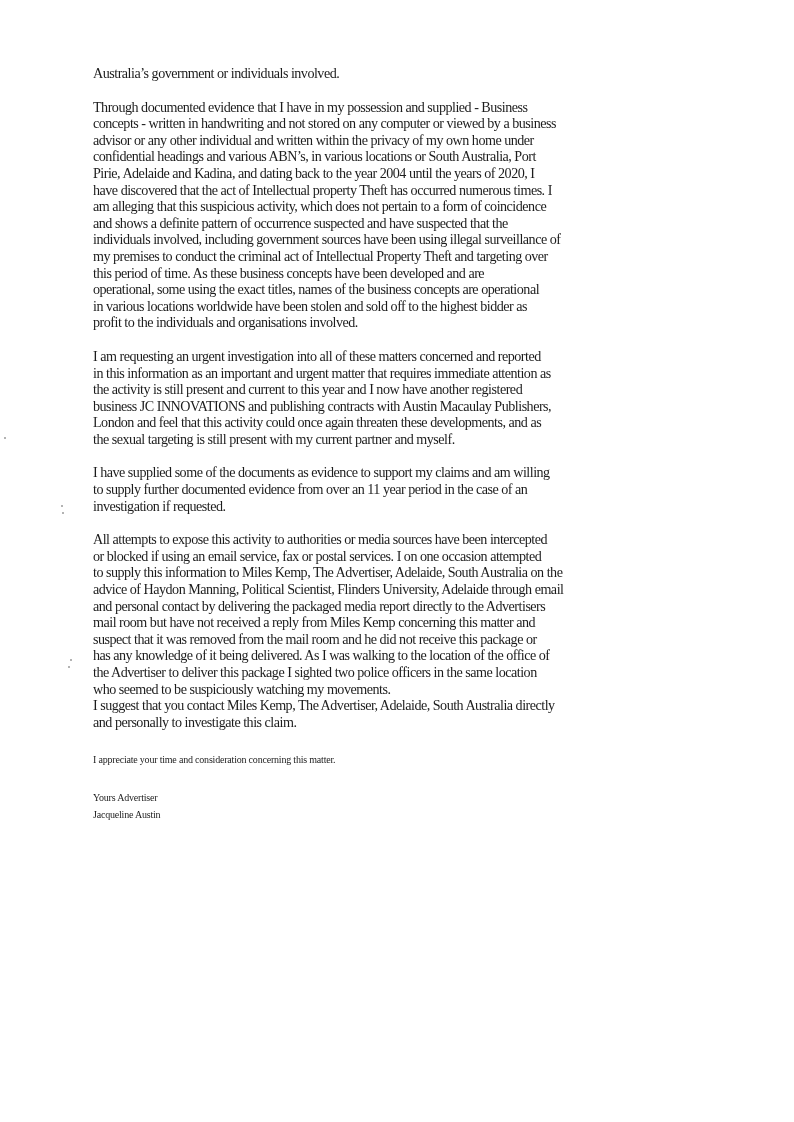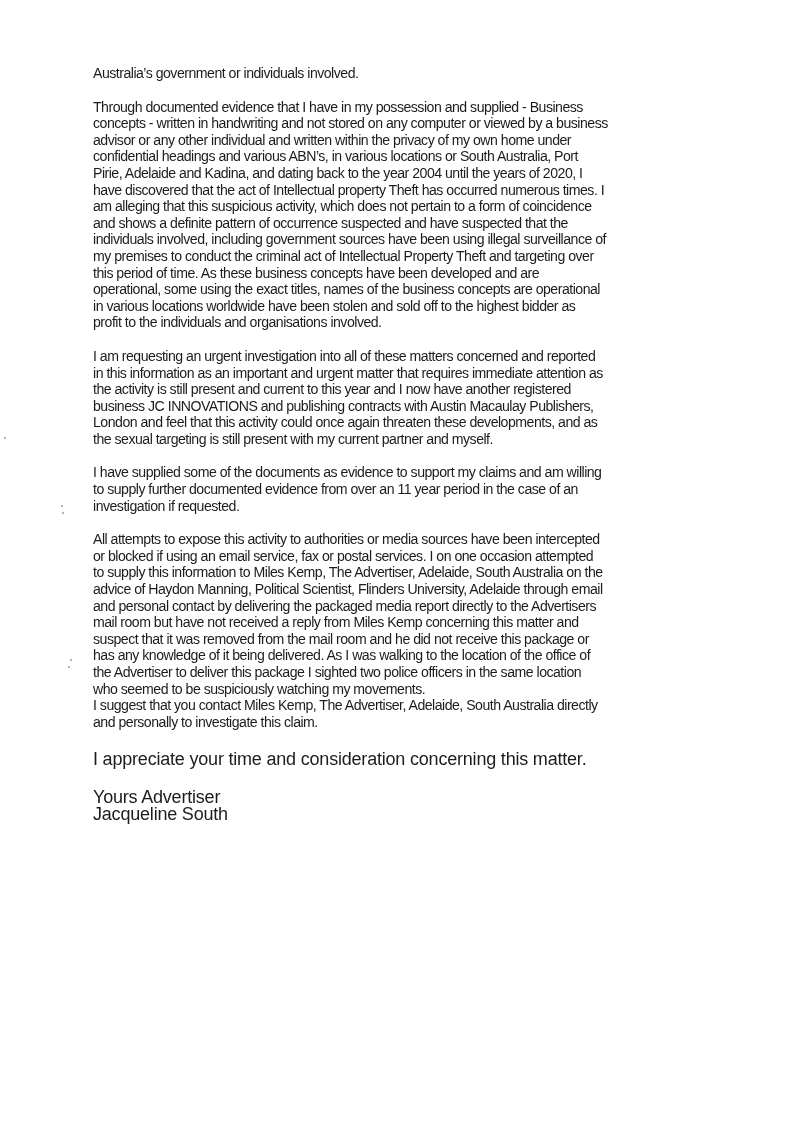--- a/index.html
+++ b/index.html
@@ -1,24 +1,24 @@
 <!DOCTYPE html>
 <html><head>
 <meta charset="utf-8">
 <style>
   html, body { margin: 0; padding: 0; }
   body {
     width: 794px; height: 1122px; background: #ffffff; position: relative; overflow: hidden;
     font-family: "Liberation Sans", sans-serif; color: #1c1c1c;
   }
-  .page { position: absolute; left: 93px; top: 65px; width: 690px; }
+  .page { position: absolute; left: 93px; top: 65px; width: 690px; font-family: Liberation Serif, serif; }
   .para { margin: 0; font-size: 15.2px; line-height: 16.6px; letter-spacing: -0.55px; transform: scaleX(0.93); transform-origin: left top; width: 742px; }
   .line { display: block; white-space: nowrap; }
   .gap { height: 17px; }
-  .closing { font-size: 18px; line-height: 17px; letter-spacing: -0.2px; transform: none; width: auto; }
+  .closing { font-size: 10px; line-height: 17px; letter-spacing: -0.2px; transform: none; width: auto; }
   .speck { position: absolute; width: 2px; height: 2px; background: #9a9a9a; border-radius: 1px; }
 </style>
 </head>
 <body>
 
 <div class="page">
   <p class="para">
     <span class="line">Australia’s government or individuals involved.</span>
   </p>
   <div class="gap"></div>
@@ -68,21 +68,21 @@
     <span class="line">I suggest that you contact Miles Kemp, The Advertiser, Adelaide, South Australia directly</span>
     <span class="line">and personally to investigate this claim.</span>
   </p>
   <div class="gap" style="height:21px"></div>
   <p class="para closing">
     <span class="line">I appreciate your time and consideration concerning this matter.</span>
   </p>
   <div class="gap" style="height:21px"></div>
   <p class="para closing">
     <span class="line">Yours Advertiser</span>
-    <span class="line">Jacqueline South</span>
+    <span class="line">Jacqueline Austin</span>
   </p>
 </div>
 
 <div class="speck" style="left:4px;top:437px"></div>
 <div class="speck" style="left:61px;top:505px"></div>
 <div class="speck" style="left:62px;top:512px"></div>
 <div class="speck" style="left:70px;top:659px"></div>
 <div class="speck" style="left:68px;top:666px"></div>
 
 </body></html>

